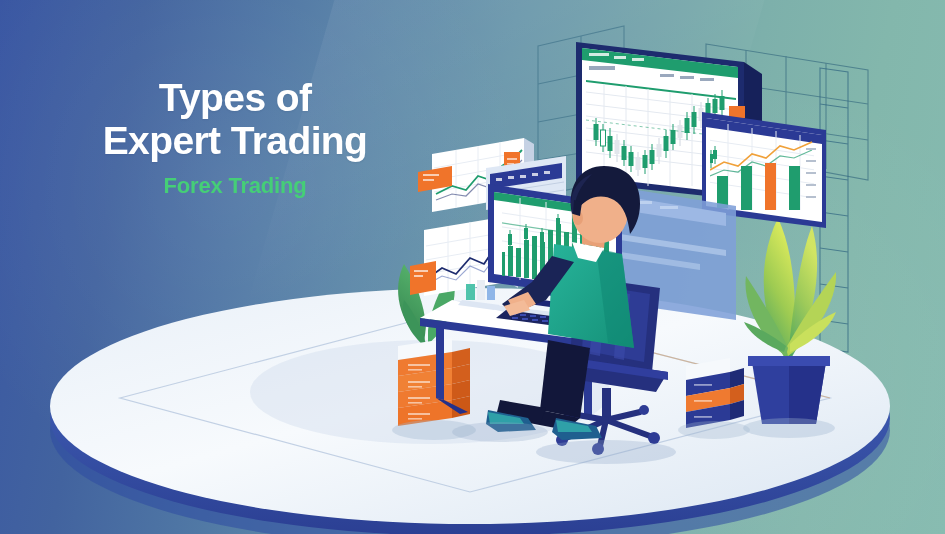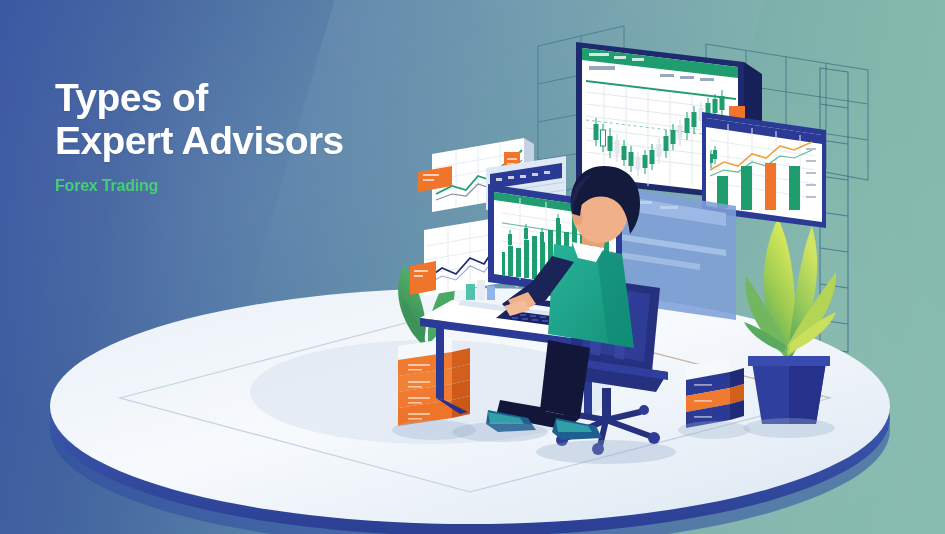--- a/index.html
+++ b/index.html
@@ -32,30 +32,30 @@
     position:absolute;right:-200px;bottom:-240px;width:820px;height:760px;
     background:radial-gradient(circle at 50% 50%, rgba(255,255,255,.06), rgba(255,255,255,0) 60%);
   }
   .bg-sheen{
     position:absolute;left:300px;top:-90px;width:430px;height:420px;
     background:linear-gradient(160deg, rgba(255,255,255,.085), rgba(255,255,255,0) 70%);
     transform:skewX(-16deg);
   }
 
   
-  .copy{position:absolute;left:55px;top:76px;width:360px;}
+  .copy{position:absolute;left:55px;top:76px;width:360px;text-align:center;}
   .h1{
     color:#ffffff;font-weight:bold;font-size:39px;line-height:43px;
     letter-spacing:-0.6px;margin:0;
     text-shadow:0 1px 2px rgba(20,40,80,.10);
   }
   .h1 .ln{display:block;white-space:nowrap;}
   .sub{
     margin:12px 0 0 0;color:#45ce77;font-weight:bold;
-    font-size:16px;letter-spacing:-0.2px;line-height:24px;white-space:nowrap;
+    font-size:22px;letter-spacing:-0.2px;line-height:24px;white-space:nowrap;
   }
 
   
   .illus{position:absolute;left:0;top:0;width:945px;height:534px;}
   .illus svg{display:block;}
 </style>
 </head>
 <body>
 
 <div id="stage">
@@ -595,18 +595,18 @@
       <path d="M574 200 L582 202 L580 216 L573 214 Z" fill="#141a3c"></path>
     </g>
 
     <ellipse cx="500" cy="432" rx="48" ry="10" fill="#8ea6c6" opacity=".28"></ellipse>
   </svg>
   </div>
 
   <div class="copy">
     <h1 class="h1">
       <span class="ln">Types of</span>
-      <span class="ln">Expert Advisors</span>
+      <span class="ln">Expert Trading</span>
     </h1>
     <p class="sub">Forex Trading</p>
   </div>
 
 </div>
 
 </body></html>

